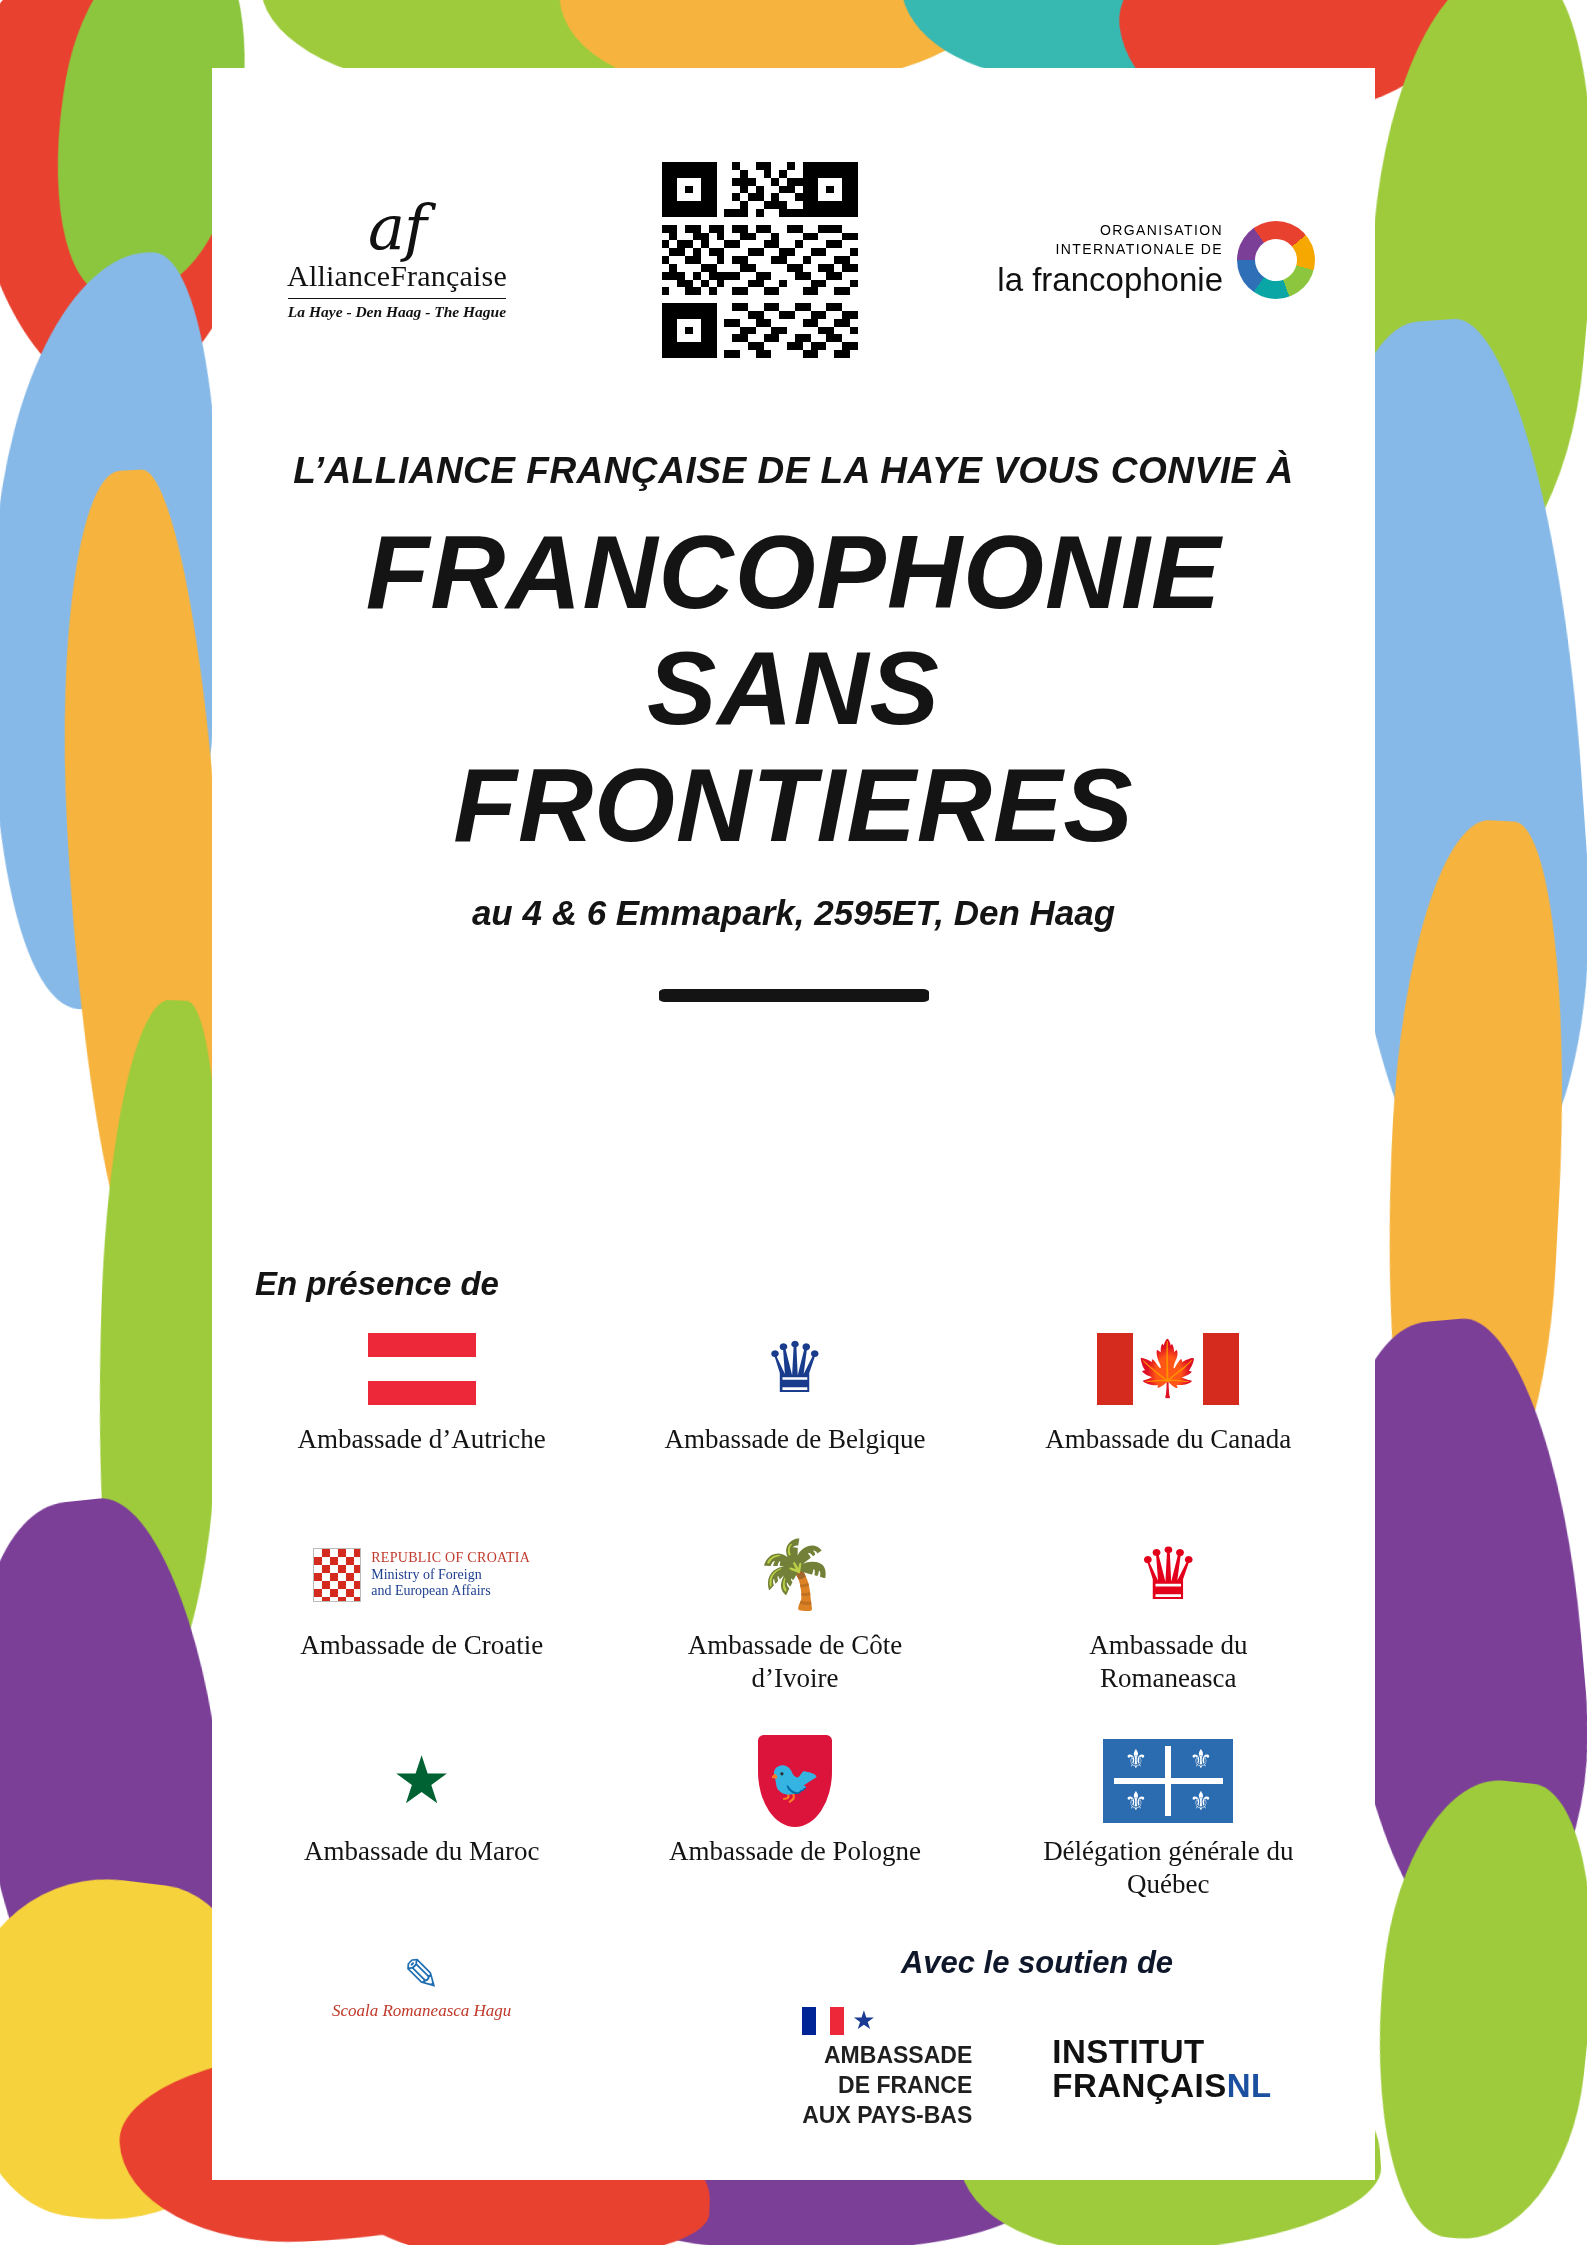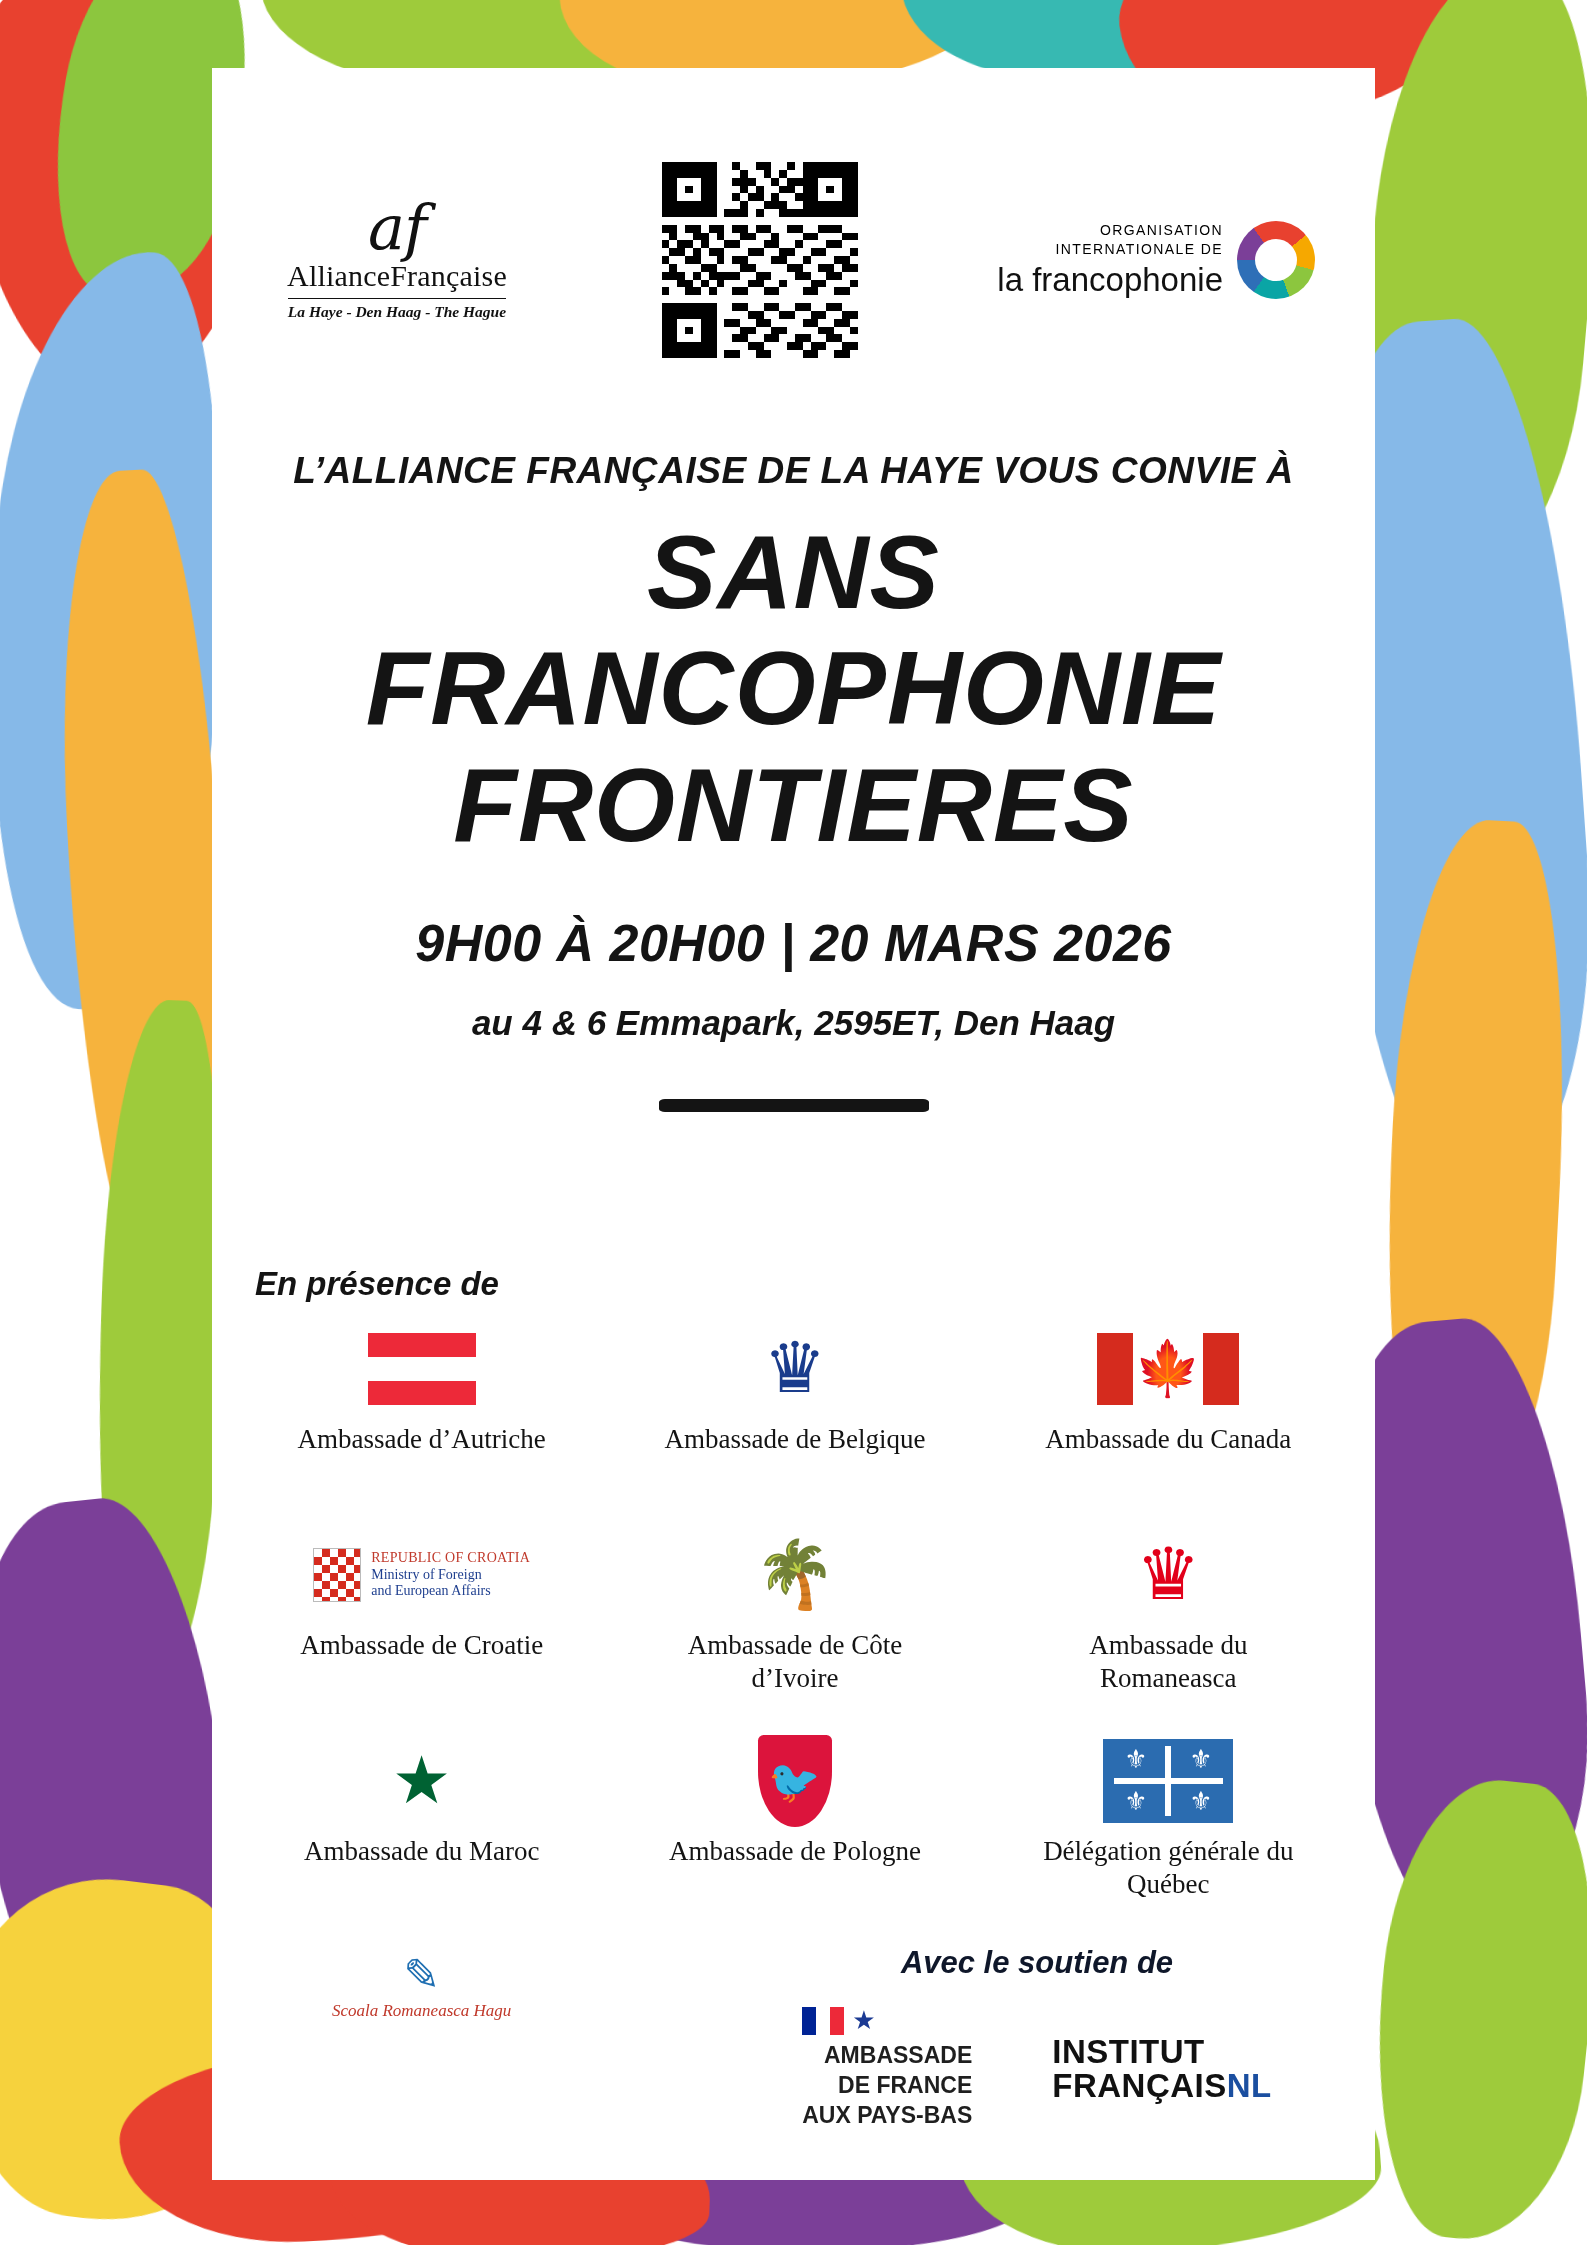--- a/index.html
+++ b/index.html
@@ -591,25 +591,24 @@
       <div class="oif-small">INTERNATIONALE DE</div>
       <div class="oif-big">la francophonie</div>
     </div>
     <div class="oif-ring"></div>
   </div>
 </div>
 
 <div class="text-block">
   <p class="kicker">L’ALLIANCE FRANÇAISE DE LA HAYE VOUS CONVIE À</p>
   <h1 class="title">
+    <span>FRANCOPHONIE</span>
     <span>SANS</span>
-    <span>FRANCOPHONIE</span>
     <span>FRONTIERES</span>
   </h1>
-  <p class="when">9H00 À 20H00 | 20 MARS 2026</p>
   <p class="where">au 4 &amp; 6 Emmapark, 2595ET, Den Haag</p>
   <div class="rule"></div>
 </div>
 
 <div class="presence">En présence de</div>
 
 <div class="grid">
 
   <div class="cell">
     <div class="emblem">

